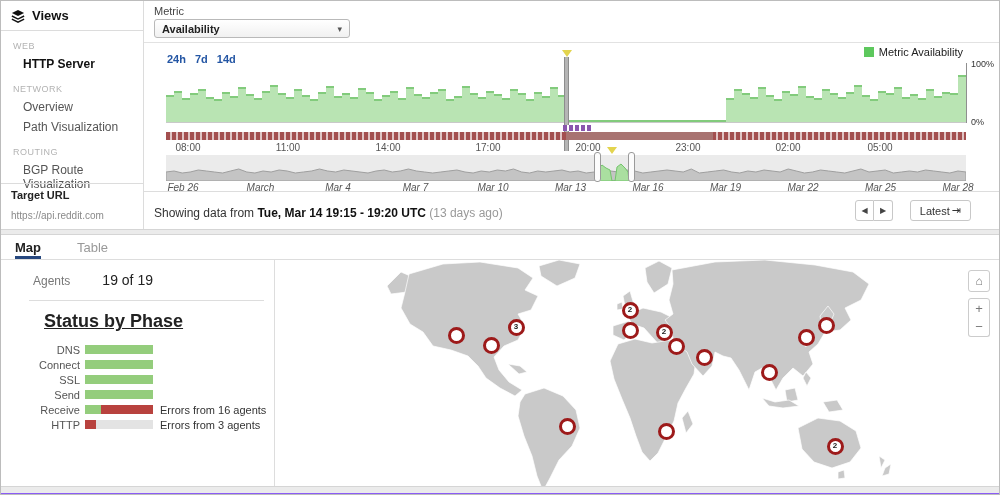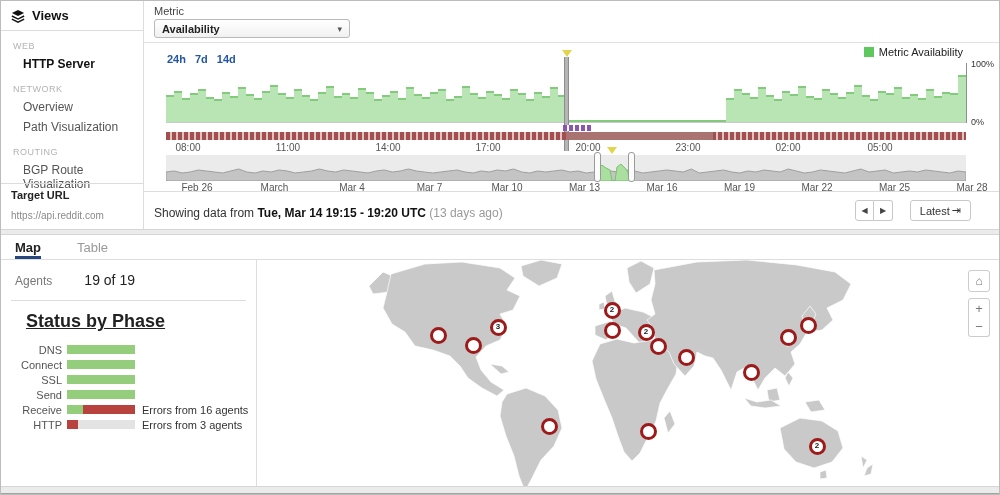--- a/index.html
+++ b/index.html
@@ -1,17 +1,17 @@
 <!DOCTYPE html>
 <html><head>
 <meta charset="utf-8">
 <style>
   * { margin:0; padding:0; box-sizing:border-box; }
   body { background:#e9e9e9; font-family:"Liberation Sans", sans-serif; color:#333; }
-  .screen { width:1000px; height:495px; background:#a3a3a3; border:1px solid #bcbcbc; position:relative; overflow:hidden; }
+  .screen { width:1000px; height:495px; background:#8b5cf6; border:1px solid #bcbcbc; position:relative; overflow:hidden; }
 
   
   .top-section { height:229px; background:#fff; display:flex; border-bottom:1px solid #d5d5d5; }
   .sidebar { width:143px; border-right:1px solid #dcdcdc; position:relative; flex:none; }
   .sidebar-header { height:30px; border-bottom:1px solid #dcdcdc; display:flex; align-items:center; padding:0 10px; gap:7px; }
   .sidebar-header .title { font-weight:bold; font-size:13px; color:#111; }
   .side-sec-label { font-size:9px; color:#b3b3b3; letter-spacing:.5px; padding:10px 0 3px 12px; }
   .side-item { font-size:12px; color:#555; padding:3px 0 3px 22px; cursor:pointer; }
   .side-item.active { font-weight:bold; color:#111; }
   .target-block { position:absolute; bottom:0; left:0; right:0; border-top:1px solid #dcdcdc; padding:5px 10px 8px; }
@@ -50,21 +50,21 @@
   .err-solid { position:absolute; left:422px; top:89px; width:147px; height:8px; background:#a87371; }
 
   .time-ticks { position:absolute; left:22px; top:99px; width:800px; height:12px; }
   .time-ticks .tick, .date-ticks .tick { position:absolute; transform:translateX(-50%); font-size:10px; color:#555; white-space:nowrap; }
 
   .mini { position:absolute; left:22px; top:112px; width:800px; height:26px; background:#ebebeb; }
   .brush-svg { position:absolute; left:454px; top:112px; }
   .handle { position:absolute; width:7px; height:30px; top:109px; background:#fcfcfc; border:1px solid #9a9a9a; border-radius:3px; cursor:ew-resize; }
   .handle.h1 { left:450px; } .handle.h2 { left:484px; }
   .flag.mini-flag { left:463px; top:104px; }
-  .date-ticks { position:absolute; left:36px; top:139px; width:800px; height:12px; }
+  .date-ticks { position:absolute; left:22px; top:139px; width:800px; height:12px;font-style:italic; }
 
   .footer-row { border-top:1px solid #ddd; height:38px; position:relative; padding:11px 0 0 10px; }
   .showing { font-size:12px; color:#333; }
   .showing b { color:#111; }
   .showing .ago { color:#999; }
   .nav-btns { position:absolute; right:106px; top:8px; display:flex; }
   .nav-btn { width:19px; height:21px; border:1px solid #c8c8c8; background:#fff; font-size:8px; color:#444; display:flex; align-items:center; justify-content:center; cursor:pointer; }
   .nav-btn.prev { border-radius:3px 0 0 3px; }
   .nav-btn.next { border-radius:0 3px 3px 0; border-left:none; }
   .latest-btn { position:absolute; right:28px; top:8px; height:21px; border:1px solid #c8c8c8; background:#fff; border-radius:3px; font-size:11px; color:#333; padding:0 9px; display:flex; align-items:center; gap:2px; cursor:pointer; }
@@ -73,21 +73,21 @@
   .band { height:4px; background:#ebebeb; }
 
   
   .bottom-section { height:253px; background:#fff; border-top:1px solid #d5d5d5; border-bottom:1px solid #d5d5d5; display:flex; flex-direction:column; }
   .tabs-row { height:25px; border-bottom:1px solid #ddd; display:flex; align-items:flex-end; padding-left:14px; gap:36px; flex:none; }
   .tab { font-size:13px; padding-bottom:4px; cursor:pointer; position:relative; }
   .tab.active { font-weight:bold; color:#222; }
   .tab.active::after { content:""; position:absolute; left:0; right:0; bottom:0; height:3px; background:#26477e; }
   .tab.inactive { color:#999; }
 
-  .bottom-body { flex:1; display:flex; min-height:0; }
+  .bottom-body { flex:1; display:flex; min-height:0;margin-left:18px; }
   .left-panel { width:256px; border-right:1px solid #ddd; flex:none; padding-top:12px; }
   .agents-row { padding:0 14px; display:flex; align-items:baseline; }
   .agents-label { font-size:12px; color:#777; }
   .agents-value { font-size:14px; color:#222; margin-left:32px; }
   .panel-hr { border:none; border-top:1px solid #ddd; margin:12px 10px 10px; }
   .sbp-title { font-size:18px; font-weight:bold; color:#222; padding:0 25px 10px;text-decoration:underline; }
   .phase-row { display:flex; align-items:center; height:15px; }
   .phase-label { width:66px; text-align:right; font-size:11px; color:#555; padding-right:5px; flex:none; }
   .phase-bar { width:68px; height:9px; display:flex; flex:none; background:#e3e3e3; }
   .phase-bar .seg { height:100%; }

